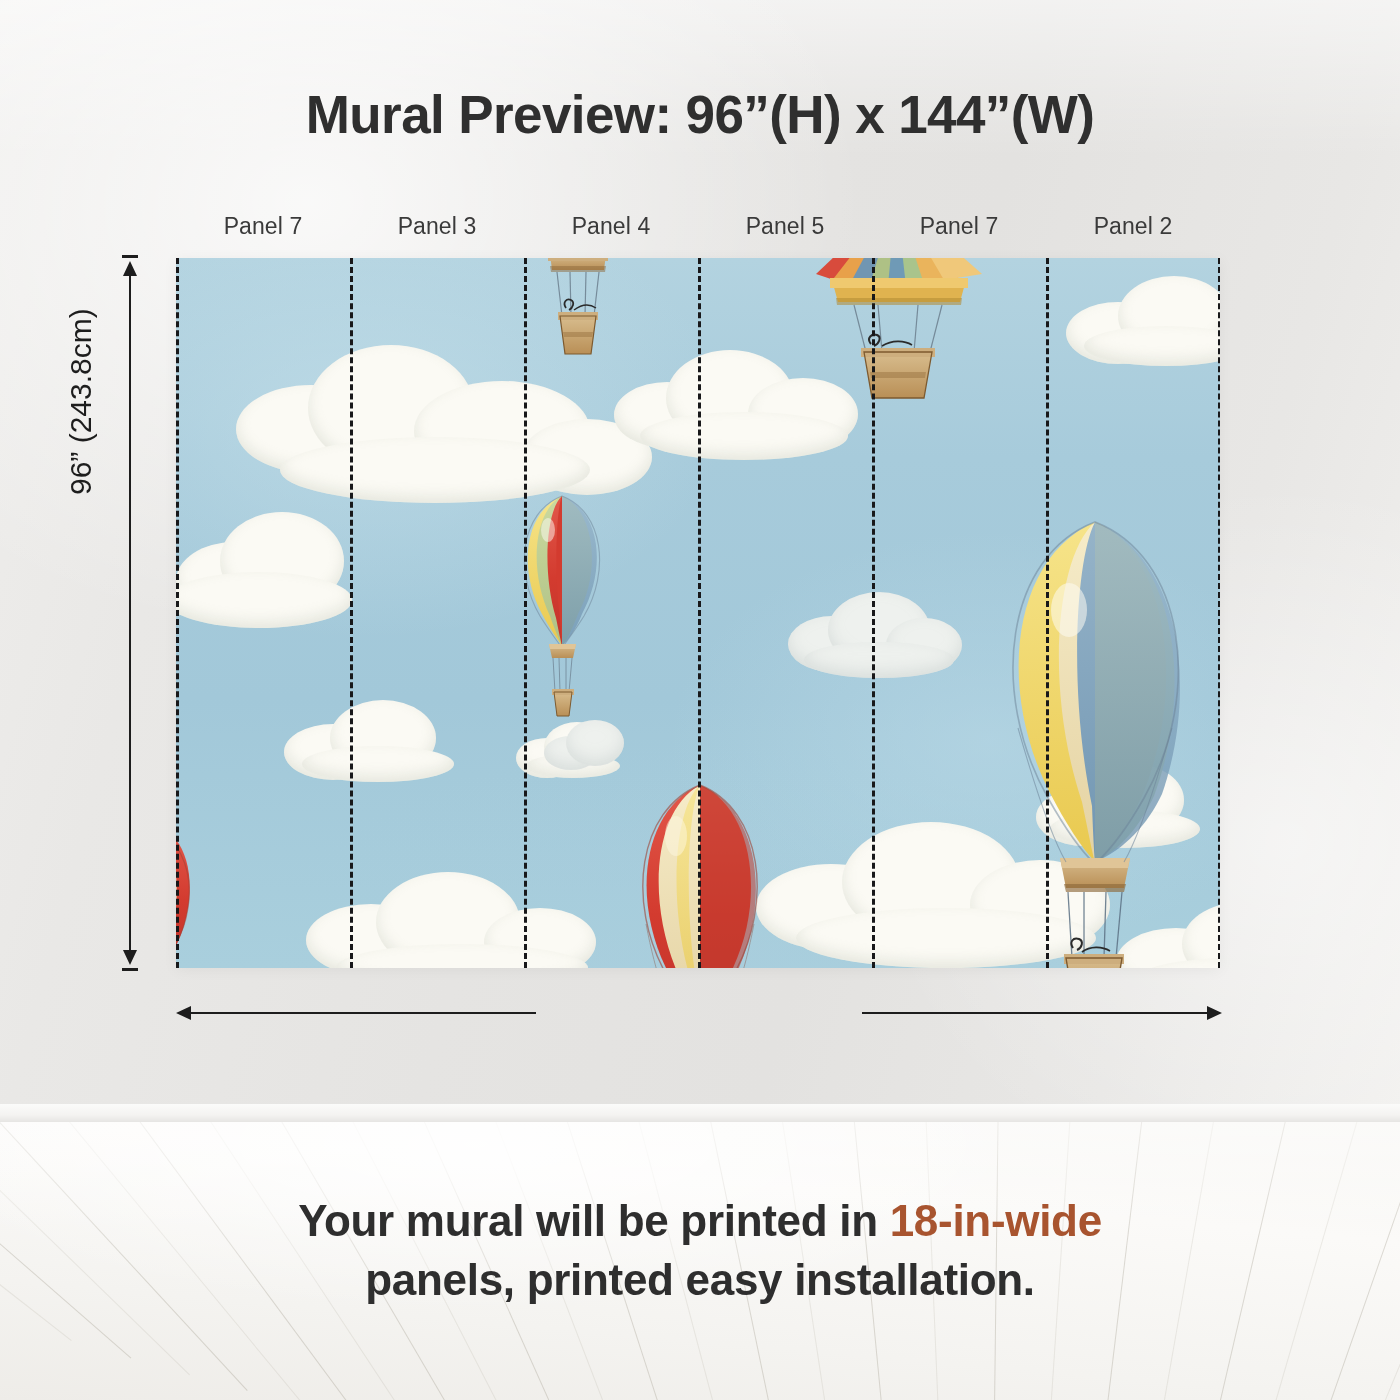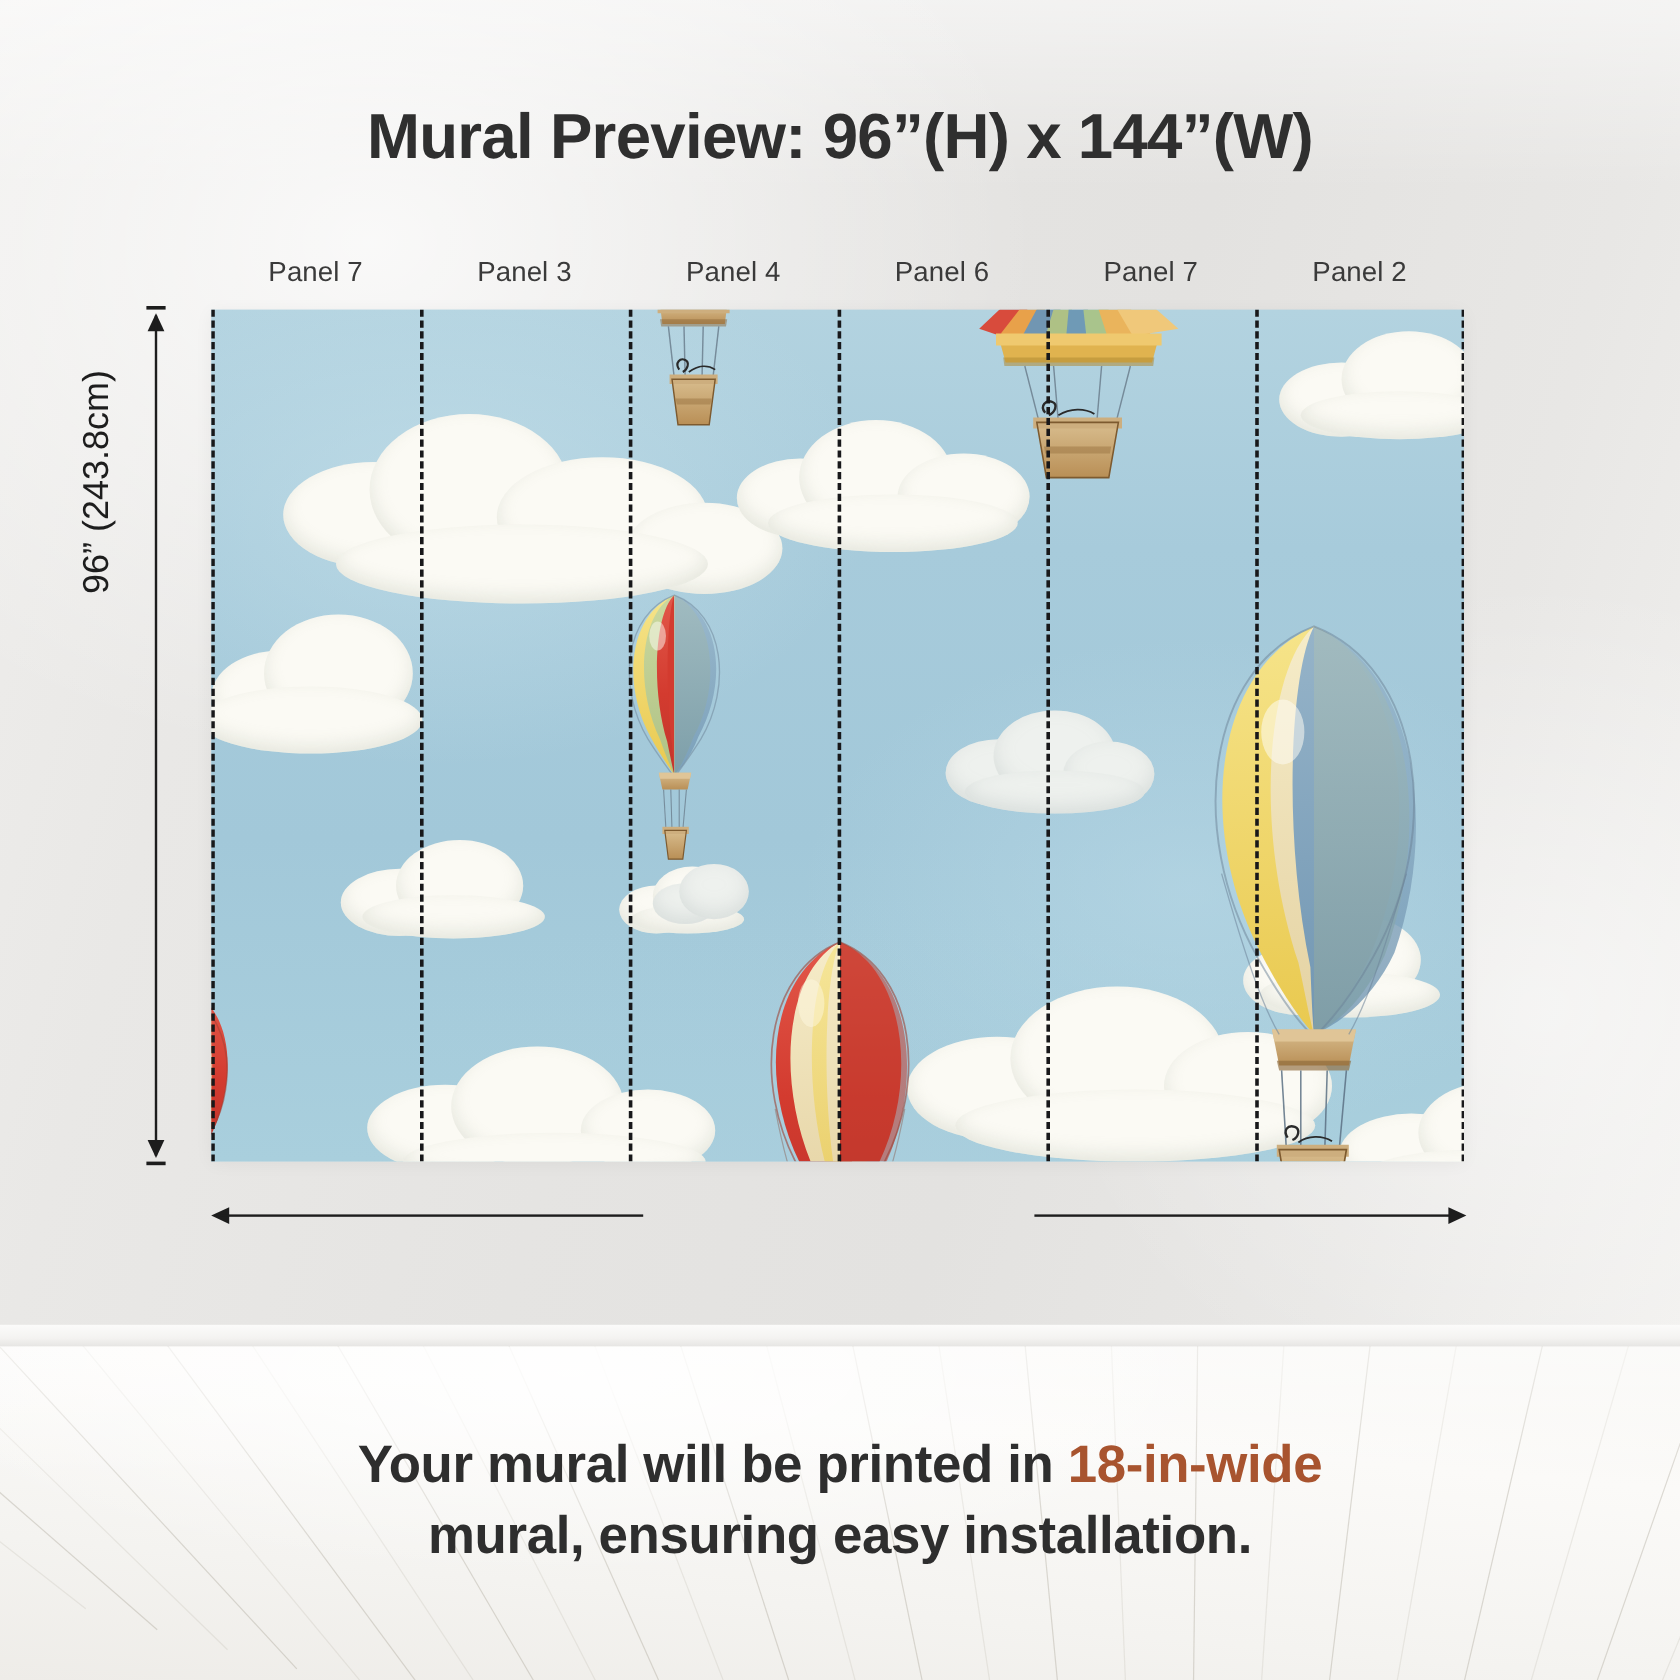--- a/index.html
+++ b/index.html
@@ -272,21 +272,21 @@
       </div>
     <div class="floor-sheen"></div>
   </div>
 
   <div class="title">Mural Preview: 96”(H) x 144”(W)</div>
 
   <div class="panel-labels">
     <div class="panel-label">Panel 7</div>
     <div class="panel-label">Panel 3</div>
     <div class="panel-label">Panel 4</div>
-    <div class="panel-label">Panel 6</div>
+    <div class="panel-label">Panel 5</div>
     <div class="panel-label">Panel 7</div>
     <div class="panel-label">Panel 2</div>
   </div>
 
   <div class="mural">
     <div class="sky-wash"></div>
 
     <div class="cloud bright" style="left:60px; top:75px;">
       <i style="left:0;    top:52px;  width:150px; height:88px;"></i>
       <i style="left:72px; top:12px;  width:166px; height:126px;"></i>
@@ -573,16 +573,16 @@
 
   <div class="dim-h">
     <div class="arrow-left"></div>
     <div class="shaft-l"></div>
     <div class="shaft-r"></div>
     <div class="arrow-right"></div>
   </div>
 
   <div class="caption">
     <span>Your mural will be printed in </span><span class="accent">18-in-wide</span><br>
-    <span>mural, ensuring easy installation.</span>
+    <span>panels, printed easy installation.</span>
   </div>
 
 </div>
 
 </body></html>

